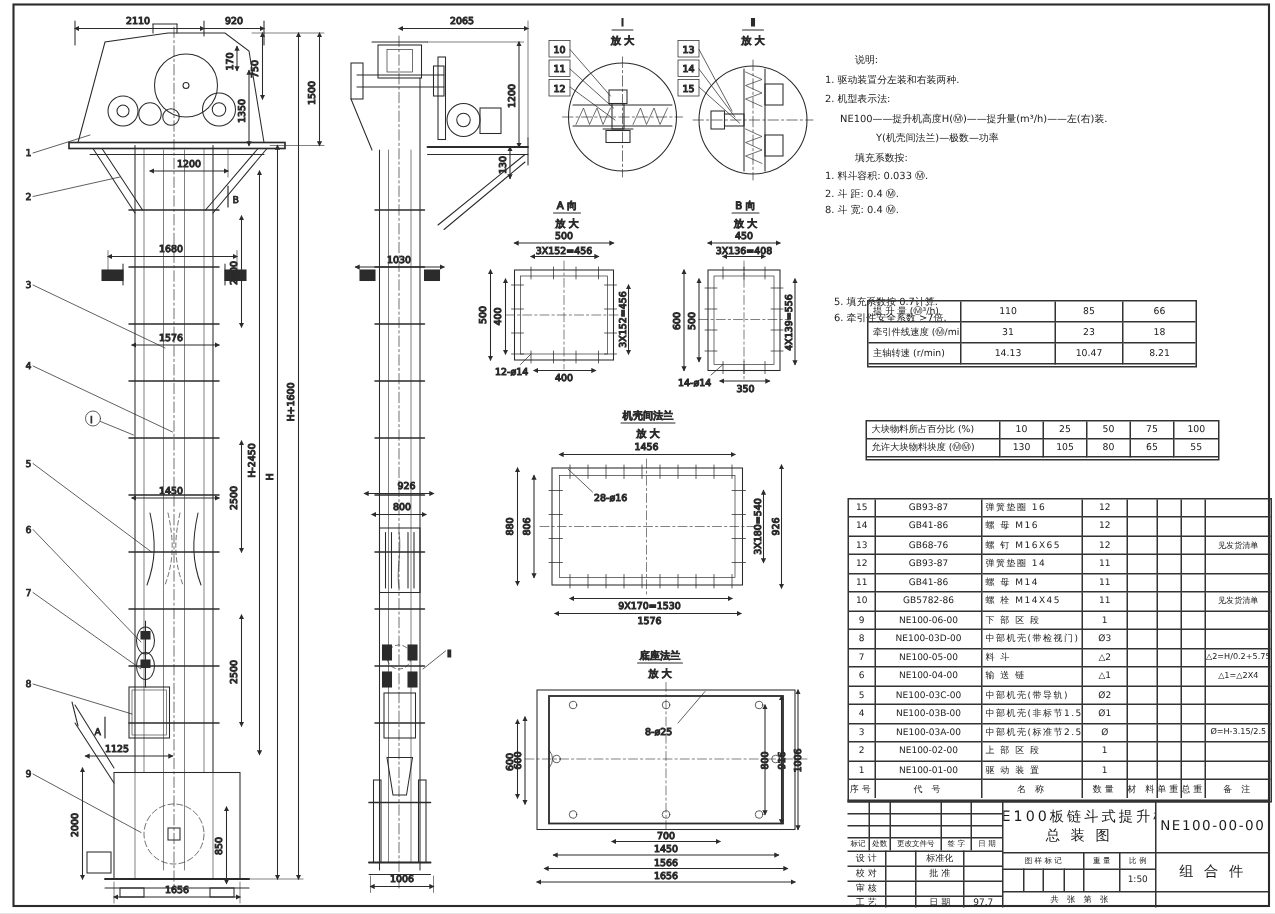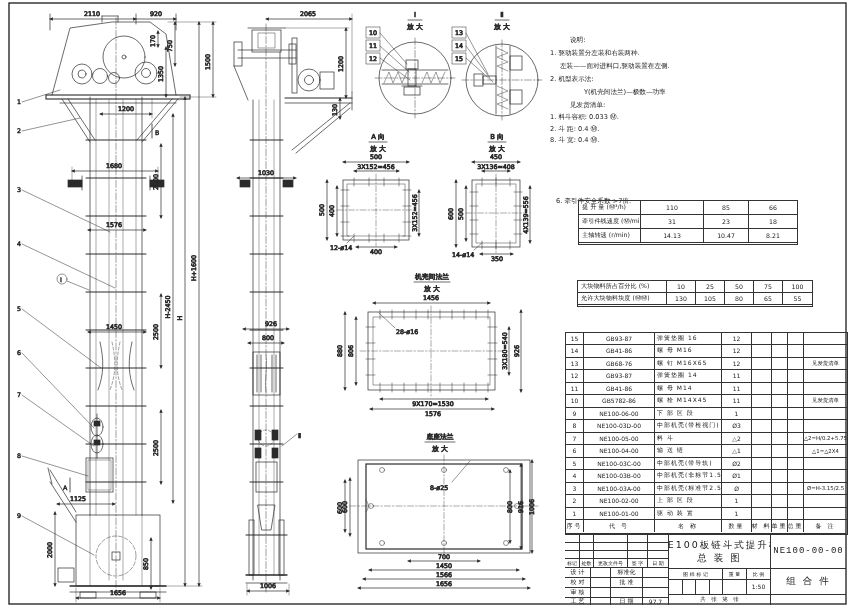--- a/index.html
+++ b/index.html
@@ -526,28 +526,29 @@
     <text x="444" y="577" text-anchor="middle">1566</text>
     <line x1="358" y1="588" x2="530" y2="588" marker-start="url(#arS)" marker-end="url(#arE)"></line>
     <text x="444" y="586" text-anchor="middle">1656</text>
   </g>
 </svg>
 
 
 <div id="notes">
   <div class="nl p26">说明:</div>
   <div class="nl p6">1. 驱动装置分左装和右装两种.</div>
-  <div class="nl p16">左装——面对进料口,驱动装置在左侧.</div>
   <div class="nl p6">2. 机型表示法:</div>
+  <div class="nl p16">NE100——提升机高度H(Ⓜ)——提升量(m³/h)——左(右)装.</div>
   <div class="nl p40">Y(机壳间法兰)—极数—功率</div>
-  <div class="nl p26">见发货清单:</div>
+  <div class="nl p26">填充系数按:</div>
   <div class="ns p6">1. 料斗容积: 0.033 Ⓜ.</div>
   <div class="ns p6">2. 斗    距: 0.4 Ⓜ.</div>
   <div class="ns p6">8. 斗    宽: 0.4 Ⓜ.</div>
   <div style="height:49px"></div>
+  <div class="ns p12">5. 填充系数按 0.7计算.</div>
   <div class="ns p12">6. 牵引件安全系数 &gt;7倍.</div>
 </div>
 
 
 <div class="spec" style="left:578px;top:200px;width:218px;height:43px;grid-template-columns:62px 63px 45px 1fr;grid-auto-rows:14px;">
   <div class="lbl">提 升 量  (Ⓜ³/h)</div>
   <div>110</div>
   <div>85</div>
   <div class="noR">66</div>
   <div class="lbl">牵引件线速度 (Ⓜ/min)</div>
@@ -801,18 +802,18 @@
   <div class="tb" style="left:157px;top:34px;width:24px;height:11px;font-size:5px;">重 量</div>
   <div class="tb" style="left:181px;top:34px;width:24px;height:11px;font-size:5px;">比 例</div>
   <div class="tb" style="left:103px;top:45px;width:13.5px;height:15px;"></div>
   <div class="tb" style="left:116.5px;top:45px;width:13.5px;height:15px;"></div>
   <div class="tb" style="left:130px;top:45px;width:13.5px;height:15px;"></div>
   <div class="tb" style="left:143.5px;top:45px;width:13.5px;height:15px;"></div>
   <div class="tb" style="left:157px;top:45px;width:24px;height:15px;"></div>
   <div class="tb" style="left:181px;top:45px;width:24px;height:15px;">1:50</div>
   <div class="tb" style="left:103px;top:60px;width:102px;height:11.5px;font-size:5.5px;">共　张　第　张</div>
 
-  <div class="tb code" style="left:205px;top:0;width:76px;height:34px;border-right:none;font-family:Liberation Mono, monospace;">NE100-00-00</div>
+  <div class="tb code" style="left:205px;top:0;width:76px;height:34px;border-right:none;">NE100-00-00</div>
   <div class="tb big" style="left:205px;top:34px;width:76px;height:26px;border-right:none;">组 合 件</div>
   <div class="tb" style="left:205px;top:60px;width:76px;height:11.5px;border-right:none;"></div>
 </div>
 
 </div>
 
 </body></html>

